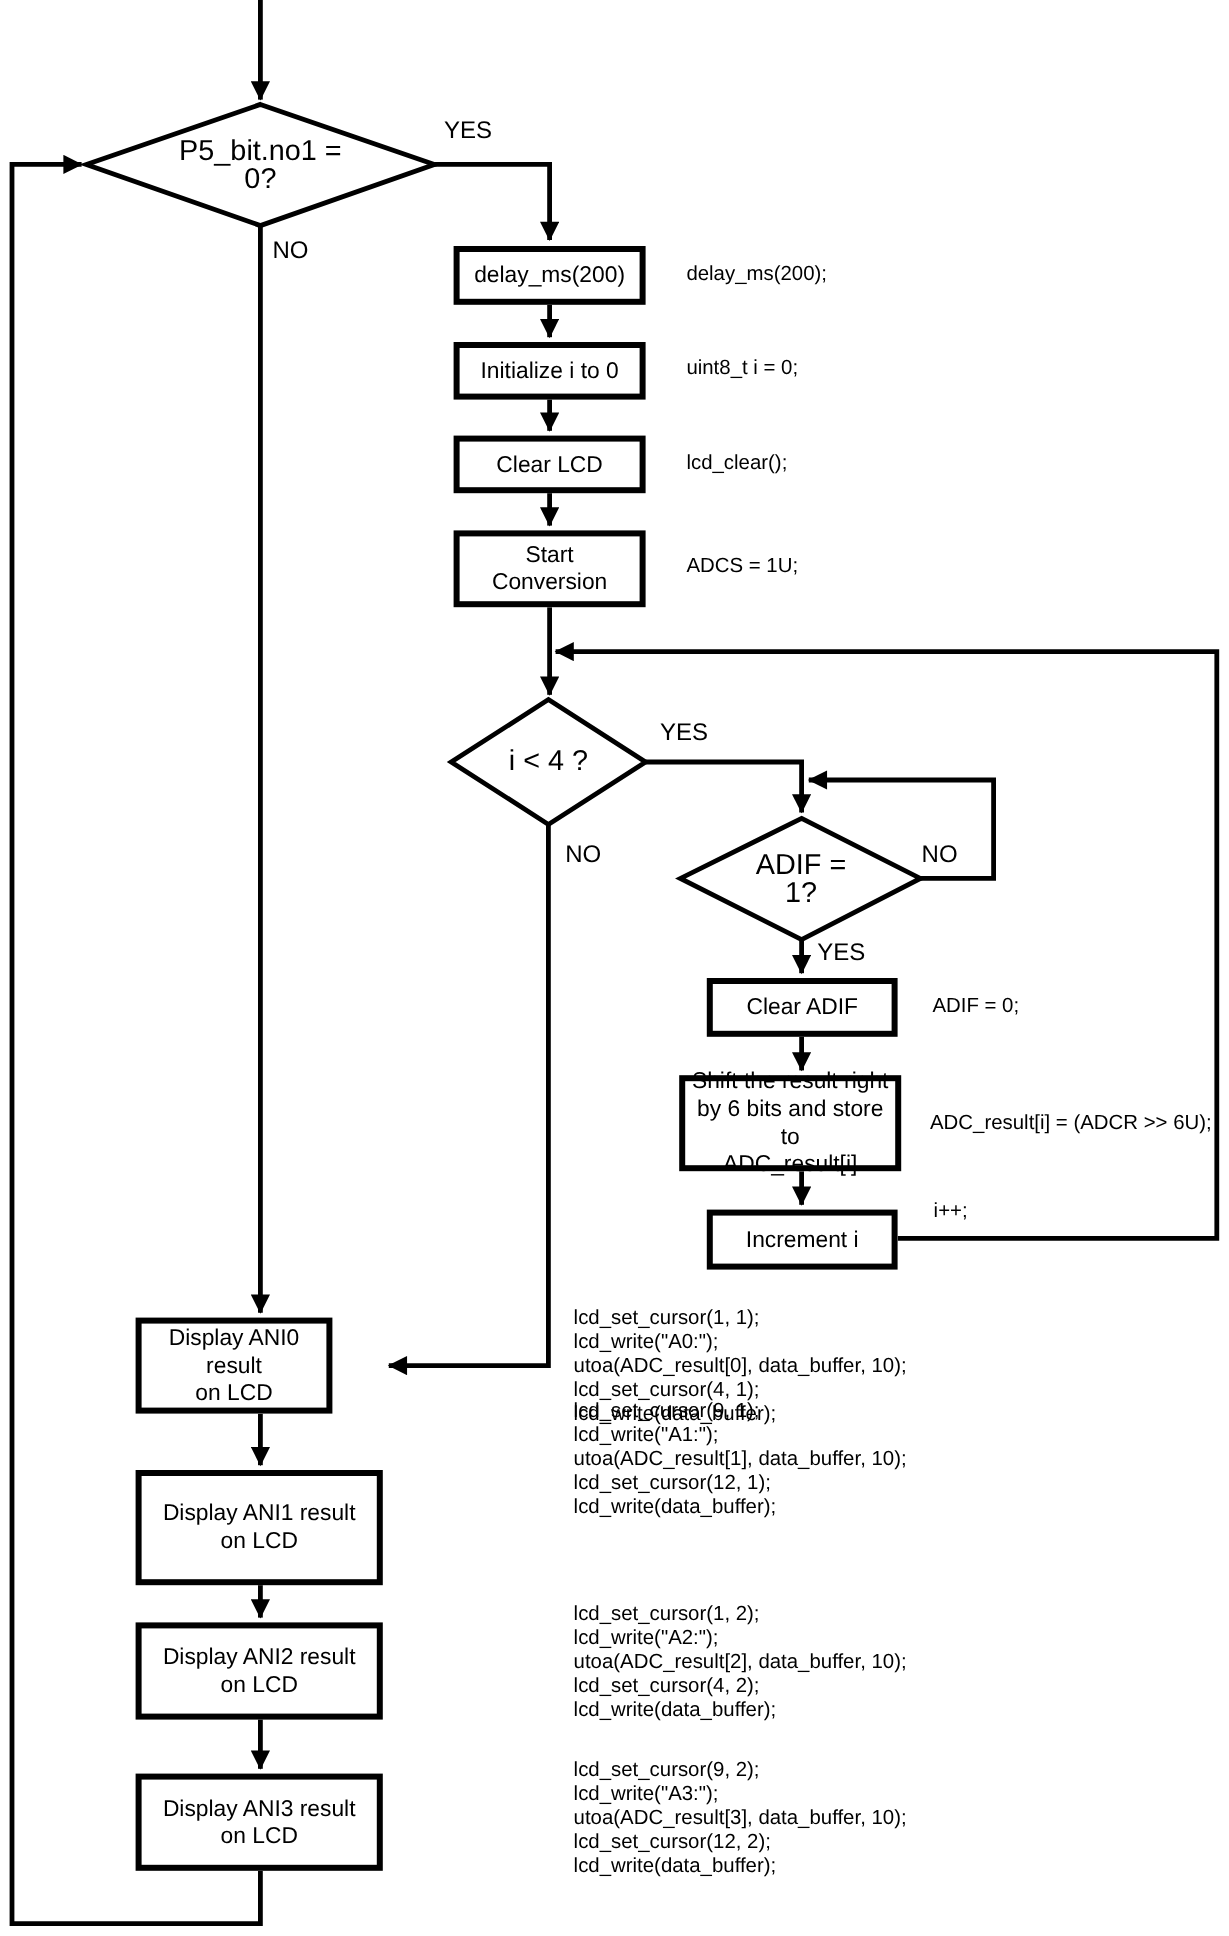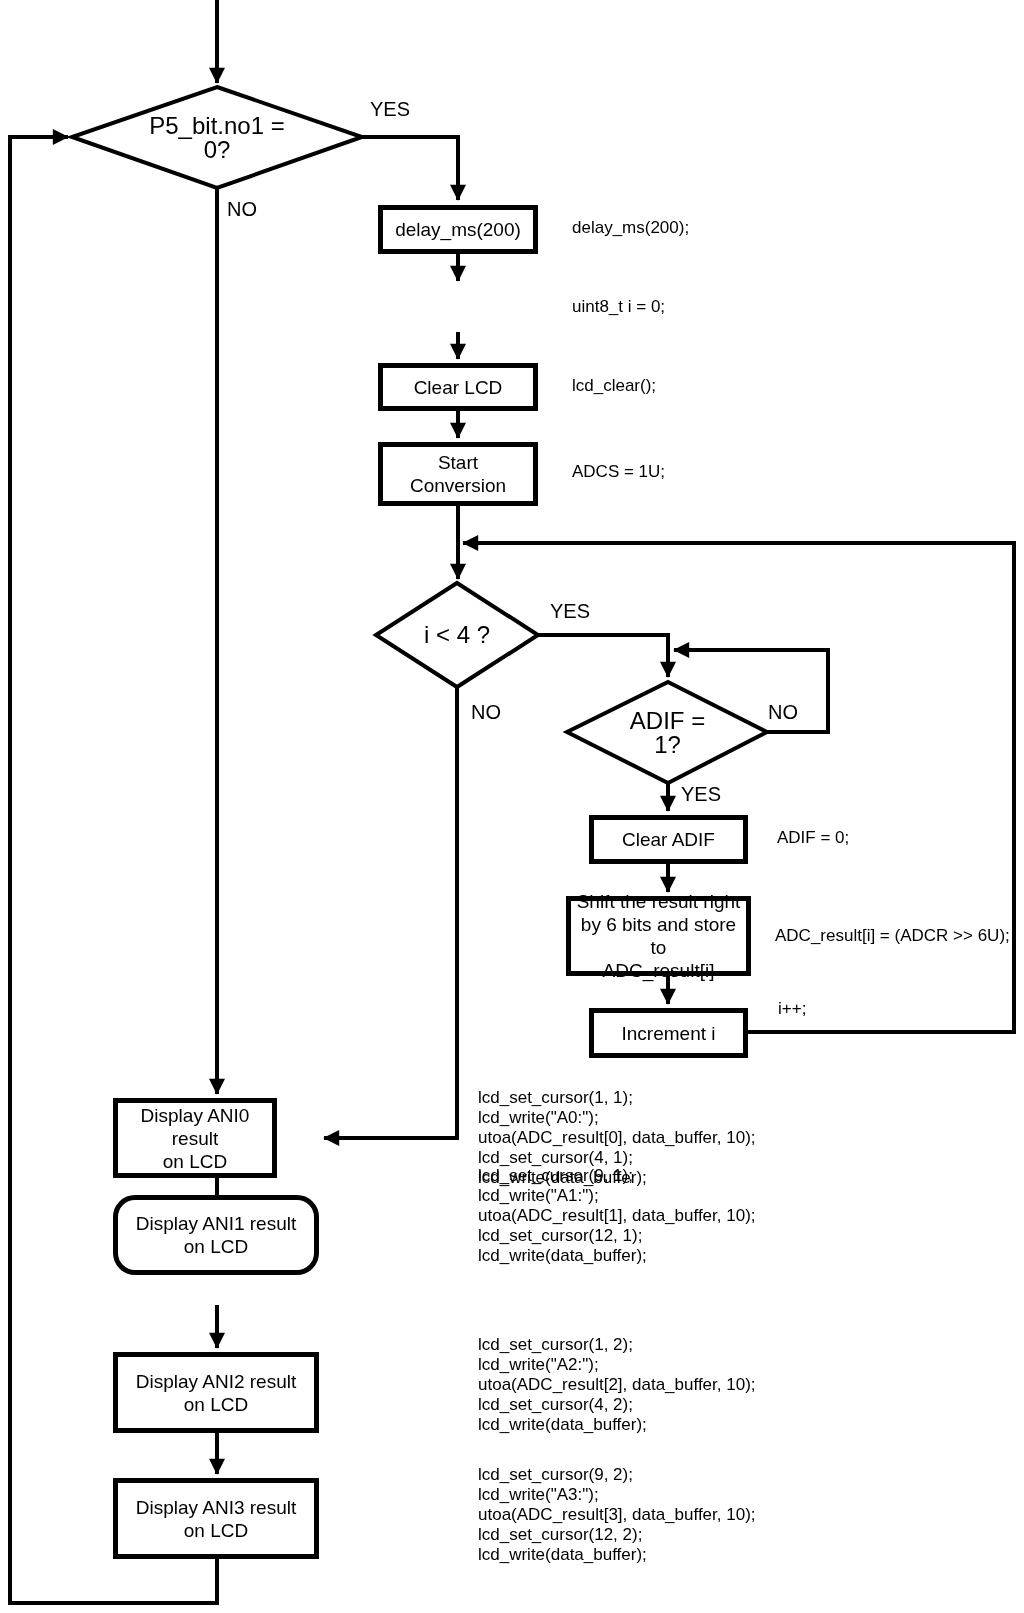--- a/index.html
+++ b/index.html
@@ -65,31 +65,32 @@
 1?</div>
 
   <div class="branch" style="left:370px;top:99px;">YES</div>
   <div class="branch" style="left:227px;top:199px;">NO</div>
   <div class="branch" style="left:550px;top:601px;">YES</div>
   <div class="branch" style="left:471px;top:702px;">NO</div>
   <div class="branch" style="left:768px;top:702px;">NO</div>
   <div class="branch" style="left:681px;top:784px;">YES</div>
 
   <div class="proc" style="left:378px;top:205px;width:160px;height:49px;">delay_ms(200)</div>
+  <div class="proc" style="left:378px;top:285px;width:160px;height:48px;">Initialize i to 0</div>
   <div class="proc" style="left:378px;top:363px;width:160px;height:48px;">Clear LCD</div>
   <div class="proc" style="left:589px;top:815px;width:159px;height:49px;">Clear ADIF</div>
   <div class="proc" style="left:378px;top:442px;width:160px;height:64px;">Start
 Conversion</div>
   <div class="proc" style="left:566px;top:896px;width:185px;height:80px;">Shift the result right
 by 6 bits and store to
 ADC_result[i]</div>
   <div class="proc" style="left:589px;top:1008px;width:159px;height:50px;">Increment i</div>
   <div class="proc" style="left:113px;top:1098px;width:164px;height:80px;">Display ANI0 result
 on LCD</div>
-  <div class="proc" style="left:113px;top:1195px;width:206px;height:80px;border-radius:22px;">Display ANI1 result
+  <div class="proc" style="left:113px;top:1225px;width:206px;height:96px;">Display ANI1 result
 on LCD</div>
   <div class="proc" style="left:113px;top:1352px;width:206px;height:81px;">Display ANI2 result
 on LCD</div>
   <div class="proc" style="left:113px;top:1478px;width:206px;height:81px;">Display ANI3 result
 on LCD</div>
 
   <div class="code" style="left:572px;top:218px;">delay_ms(200);</div>
   <div class="code" style="left:572px;top:297px;">uint8_t i = 0;</div>
   <div class="code" style="left:572px;top:376px;">lcd_clear();</div>
   <div class="code" style="left:572px;top:462px;">ADCS = 1U;</div>

